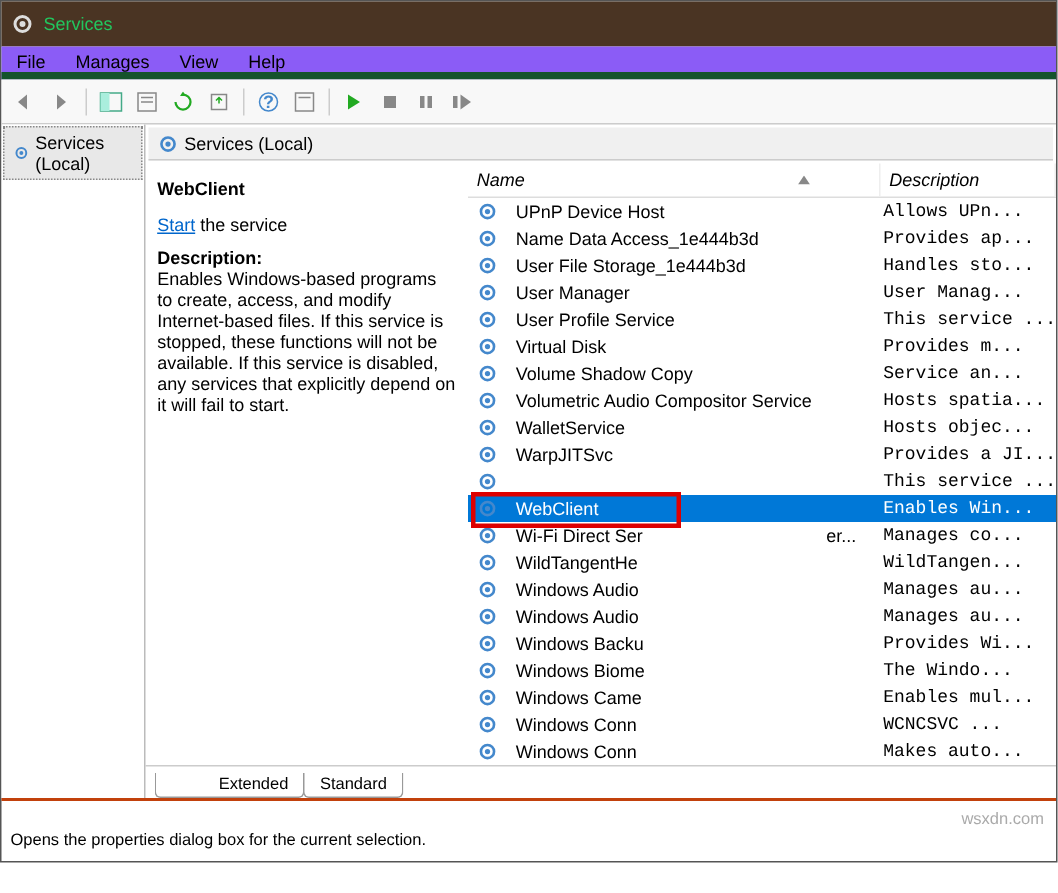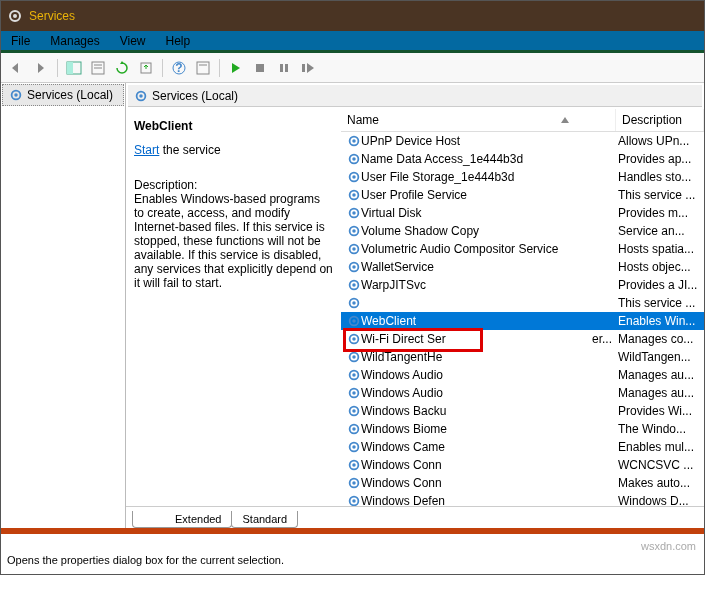--- a/index.html
+++ b/index.html
@@ -1,49 +1,49 @@
 <!DOCTYPE html>
 <html><head>
 <meta charset="utf-8">
 <style>
   * { box-sizing: border-box; font-family: "Segoe UI", Tahoma, sans-serif; font-size: 12px; }
   body { margin: 0; background: #fff; width: 705px; }
   .wnd { border: 1px solid #555; width: 705px; height: 575px; background: #fff; position: relative; display: flex; flex-direction: column; }
-  .titlebar { background: #4a3423; color: #eab308; height: 30px; display: flex; align-items: center; padding: 0 6px; }
+  .titlebar { background: #4a3423; color: #22c55e; height: 30px; display: flex; align-items: center; padding: 0 6px; }
   .titlebar svg { margin-right: 6px; }
-  .menubar { display: flex; height: 22px; border-bottom: 3px solid #14532d; background: #0369a1; }
+  .menubar { display: flex; height: 22px; border-bottom: 5px solid #14532d; background: #8b5cf6; }
   .menubar div { padding: 3px 10px; }
   .toolbar { height: 30px; border-bottom: 1px solid #ccc; display: flex; align-items: center; padding: 0 6px; gap: 4px; background: #f8f8f8; }
   .tbtn { width: 20px; height: 20px; display: flex; align-items: center; justify-content: center; }
   .vsep { width: 1px; height: 18px; background: #ccc; margin: 0 2px; }
   .main { flex: 1; display: flex; min-height: 0; justify-content: space-between; }
   .lnav { width: 125px; border-right: 1px solid #bbb; background: #fff; }
   .lnav-item { padding: 3px 6px; margin: 1px; background: #e8e8e8; border: 1px dotted #888; display: flex; align-items: center; gap: 4px; }
   .content { flex: 1; display: flex; flex-direction: column; min-height: 0; }
   .content-hdr { height: 22px; border-bottom: 1px solid #ccc; display: flex; align-items: center; padding: 0 6px; gap: 4px; background: #f0f0f0; margin: 2px; }
   .content-body { flex: 1; display: flex; min-height: 0; }
   .desc-pane { width: 215px; padding: 6px 8px; }
   .desc-pane h4 { font-weight: bold; font-size: 12px; margin: 4px 0 10px; }
   .desc-pane a { color: #0066cc; margin-top: 24px; }
-  .desc-pane .desc-lbl { margin-top: 21px; }
+  .desc-pane .desc-lbl { margin-top: 8px; font-weight: bold; }
   .list-pane { flex: 1; display: flex; flex-direction: column; min-height: 0; position: relative; }
   .cols { display: flex; background: #fff; border-bottom: 1px solid #ddd; }
-  .col { padding: 4px 6px; border-right: 1px solid #eee; display: flex; align-items: center; gap: 6px; }
+  .col { padding: 4px 6px; border-right: 1px solid #eee; display: flex; align-items: center; gap: 6px; font-style: italic; }
   .col.name { width: 275px; }
   .col.desc { flex: 1; }
   .rows { flex: 1; overflow: hidden; }
   .row { display: flex; height: 18px; align-items: center; }
-  .row .c1 { width: 275px; padding-left: 6px; display: flex; align-items: center; gap: 0; white-space: nowrap; }
-  .row .c2 { flex: 1; padding-left: 2px; white-space: nowrap; overflow: hidden; text-overflow: ellipsis; }
+  .row .c1 { width: 275px; padding-left: 6px; display: flex; align-items: center; gap: 12px; white-space: nowrap; }
+  .row .c2 { flex: 1; padding-left: 2px; white-space: nowrap; overflow: hidden; text-overflow: ellipsis; font-family: Liberation Mono, monospace; }
   .row.sel { background: #0078d7; color: #fff; }
   .hl { position: absolute; border: 3px solid #d00; pointer-events: none; }
   .tabs { height: 22px; border-top: 1px solid #ccc; display: flex; align-items: flex-end; padding-left: 6px; }
   .tab { border: 1px solid #999; border-top: none; border-radius: 0 0 4px 4px; padding: 2px 10px; margin-right: -1px; background: #fff; font-size: 11px; }
   .tab.active { background: #fff; padding-left: 42px; }
-  .status { height: 20px; border-top: 6px solid #c2410c; padding: 20px 6px; font-size: 11px; }
+  .status { height: 20px; border-top: 2px solid #c2410c; padding: 20px 6px; font-size: 11px; }
   .watermark { position: absolute; right: 8px; bottom: 22px; color: #aaa; font-size: 11px; }
 </style>
 </head>
 <body>
 
 <div class="wnd">
   <div class="titlebar">
     <svg width="16" height="16" viewBox="0 0 16 16">
         <circle cx="8" cy="8" r="5" fill="none" stroke="#ddd" stroke-width="2"></circle>
         <circle cx="8" cy="8" r="2" fill="#ddd"></circle>
@@ -205,20 +205,30 @@
                   <span>User File Storage_1e444b3d</span>
                 </div>
                 <div class="c2">Handles sto...</div>
               </div>
               <div class="row">
                 <div class="c1">
                   <svg width="14" height="14" viewBox="0 0 16 16">
                     <circle cx="8" cy="8" r="5" fill="none" stroke="#48c" stroke-width="2"></circle>
                     <circle cx="8" cy="8" r="2" fill="#48c"></circle>
                   </svg>
+                  <span>User Manager</span>
+                </div>
+                <div class="c2">User Manag...</div>
+              </div>
+              <div class="row">
+                <div class="c1">
+                  <svg width="14" height="14" viewBox="0 0 16 16">
+                    <circle cx="8" cy="8" r="5" fill="none" stroke="#48c" stroke-width="2"></circle>
+                    <circle cx="8" cy="8" r="2" fill="#48c"></circle>
+                  </svg>
                   <span>User Profile Service</span>
                 </div>
                 <div class="c2">This service ...</div>
               </div>
               <div class="row">
                 <div class="c1">
                   <svg width="14" height="14" viewBox="0 0 16 16">
                     <circle cx="8" cy="8" r="5" fill="none" stroke="#48c" stroke-width="2"></circle>
                     <circle cx="8" cy="8" r="2" fill="#48c"></circle>
                   </svg>
@@ -285,21 +295,21 @@
                 </div>
                 <div class="c2">Enables Win...</div>
               </div>
               <div class="row">
                 <div class="c1">
                   <svg width="14" height="14" viewBox="0 0 16 16">
                     <circle cx="8" cy="8" r="5" fill="none" stroke="#48c" stroke-width="2"></circle>
                     <circle cx="8" cy="8" r="2" fill="#48c"></circle>
                   </svg>
                   <span>Wi-Fi Direct Ser</span>
-                  <span style="margin-left:auto;margin-right:4px">er...</span>
+                  <span style="margin-left:auto;margin-right:16px">er...</span>
                 </div>
                 <div class="c2">Manages co...</div>
               </div>
               <div class="row">
                 <div class="c1">
                   <svg width="14" height="14" viewBox="0 0 16 16">
                     <circle cx="8" cy="8" r="5" fill="none" stroke="#48c" stroke-width="2"></circle>
                     <circle cx="8" cy="8" r="2" fill="#48c"></circle>
                   </svg>
                   <span>WildTangentHe</span>

